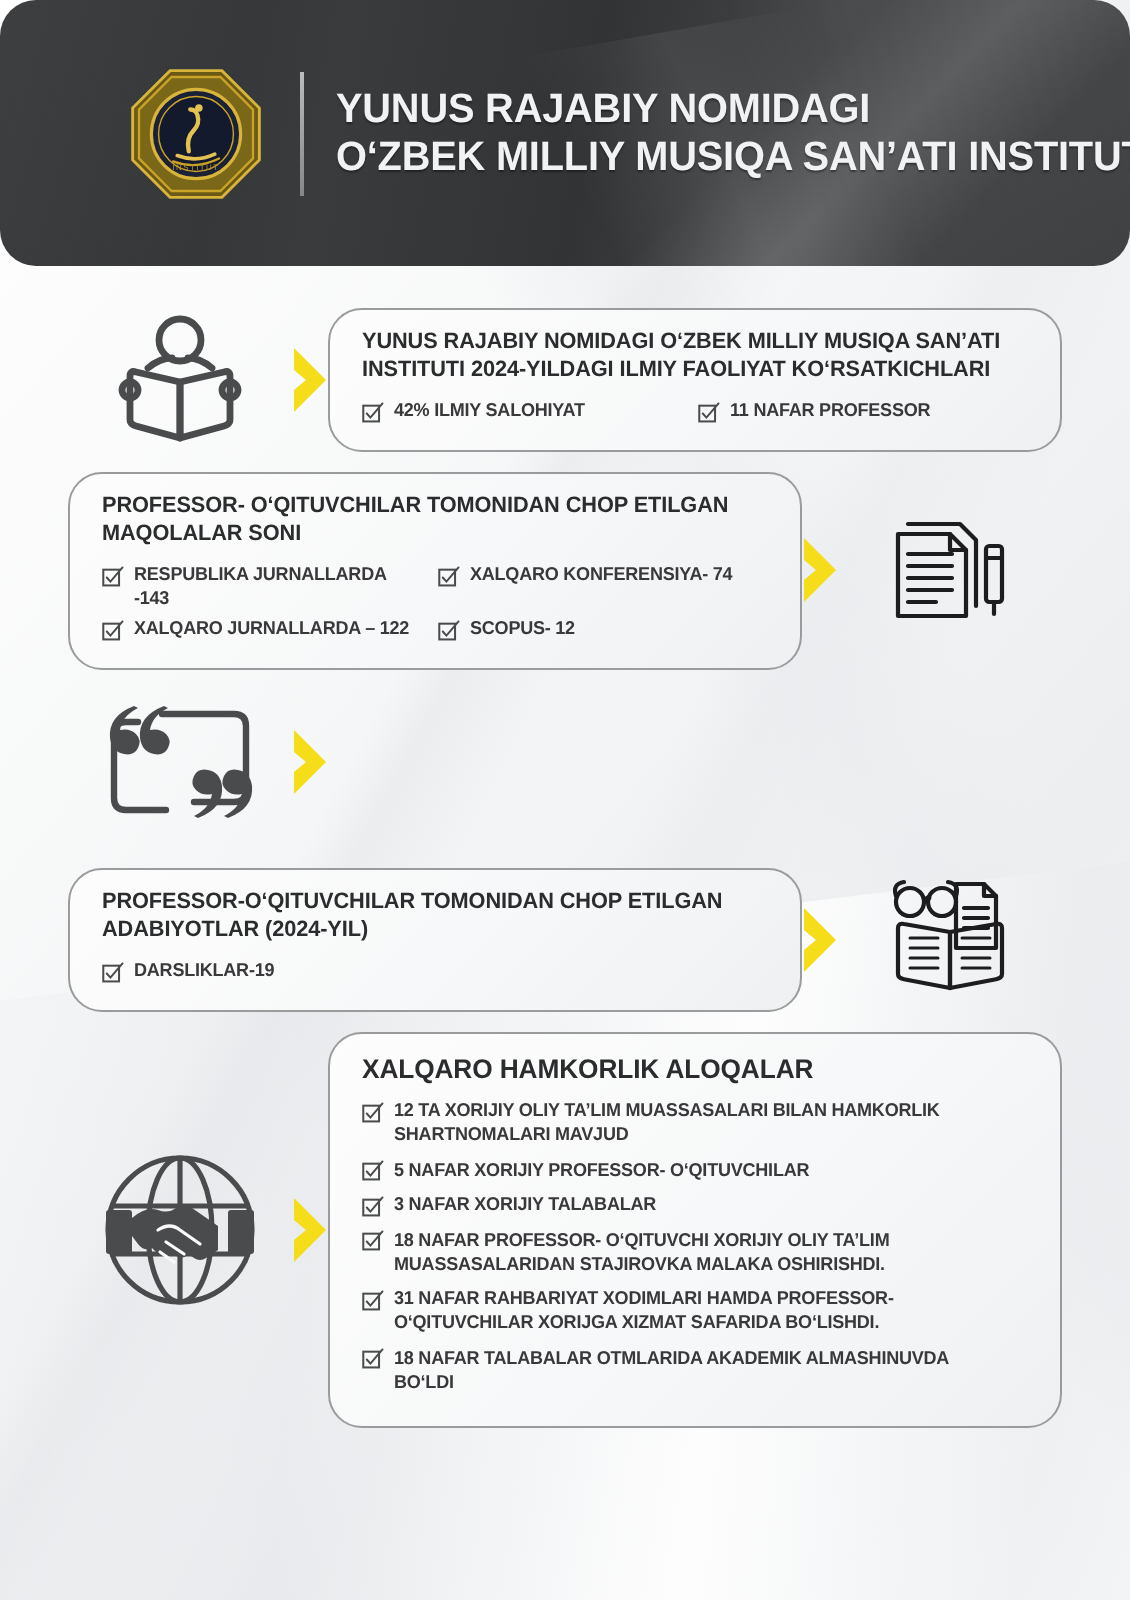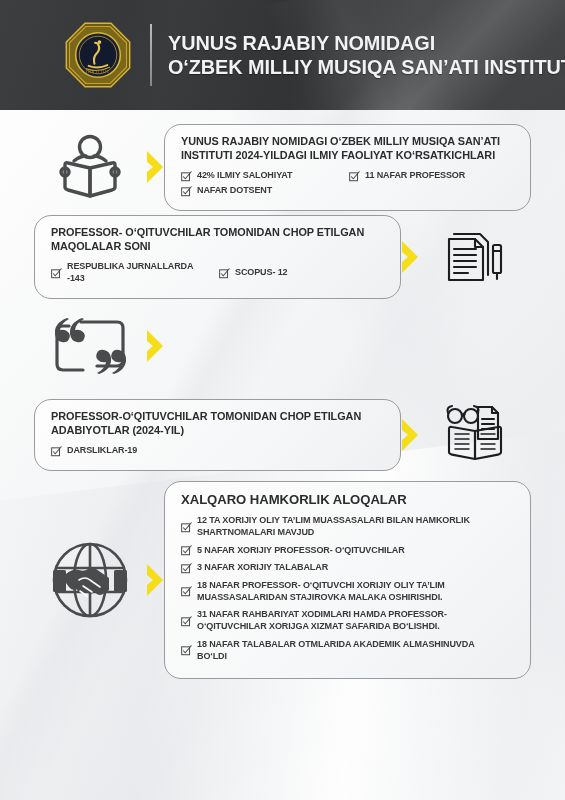--- a/index.html
+++ b/index.html
@@ -28,30 +28,31 @@
     position:absolute; left:-10%; top:58%;
     width:130%; height:60%;
     background: linear-gradient(104deg, rgba(255,255,255,0) 0%, rgba(226,228,232,.45) 30%, rgba(255,255,255,.9) 55%, rgba(231,233,236,.4) 75%, rgba(255,255,255,0) 100%);
     transform: rotate(-7deg);
     pointer-events:none;
   }
 
   
   .header {
     position: relative;
-    height: 110px;
+    height: 133px;
     background:
       linear-gradient(105deg, rgba(255,255,255,.07) 0%, rgba(255,255,255,0) 22%),
       linear-gradient(255deg, rgba(255,255,255,.10) 0%, rgba(255,255,255,0) 34%),
       linear-gradient(100deg, #2f3032 0%, #3a3b3d 30%, #323335 52%, #454648 72%, #2e2f31 100%);
     display: flex;
     align-items: center;
     padding: 0 20px 0 62px;
     overflow: hidden;
     z-index: 4;
+    border-radius: 18px;
   }
   .header::before{
     content:"";
     position:absolute; right:-40px; top:-70px;
     width:300px; height:280px;
     background: linear-gradient(120deg, rgba(255,255,255,0) 35%, rgba(255,255,255,.12) 48%, rgba(255,255,255,0) 62%);
     transform: rotate(14deg);
   }
   .header::after{
     content:"";
@@ -126,21 +127,21 @@
   }
   .card-title.big { font-size: 13.4px; margin-bottom: 5px; }
 
   .bullets { display: flex; flex-wrap: wrap; }
   .bullets.two-col .bullet { width: 50%; }
   .bullets.one-col .bullet { width: 100%; }
   .bullets.stack .bullet { width: 100%; margin-bottom: 2.5px; }
 
   .bullet {
     display: flex;
-    align-items: center;
+    align-items: flex-start;
     font-size: 9.3px;
     font-weight: 600;
     color: #39393b;
     line-height: 1.28;
     padding: 1.6px 6px 1.6px 0;
     letter-spacing: -0.12px;
   }
   .bullet .cb { flex: 0 0 11px; margin-right: 5px; margin-top: 0.5px; }
   .bullet .cb svg { display:block; }
   .bullet .txt { transform: scaleX(.97); transform-origin: left center; }
@@ -219,29 +220,20 @@
           </div>
           <div class="bullet">
             <span class="cb">
                 <svg width="11" height="11" viewBox="0 0 12 12">
                   <rect x="0.7" y="2" width="8.6" height="8.6" fill="none" stroke="#4a4b4d" stroke-width="1.1"></rect>
                   <path d="M2.6 6.3 L4.6 8.5 L11.2 0.8" fill="none" stroke="#4a4b4d" stroke-width="1.1" stroke-linecap="round"></path>
                 </svg>
               </span>
             <span class="txt">11 NAFAR PROFESSOR</span>
           </div>
-          <div class="bullet">
-            <span class="cb">
-                <svg width="11" height="11" viewBox="0 0 12 12">
-                  <rect x="0.7" y="2" width="8.6" height="8.6" fill="none" stroke="#4a4b4d" stroke-width="1.1"></rect>
-                  <path d="M2.6 6.3 L4.6 8.5 L11.2 0.8" fill="none" stroke="#4a4b4d" stroke-width="1.1" stroke-linecap="round"></path>
-                </svg>
-              </span>
-            <span class="txt">NAFAR DOTSENT</span>
-          </div>
         </div>
       </div>
     </div>
 
     <div class="row right-icon">
       <div class="icon-cell">
         <svg width="64" height="64" viewBox="0 0 64 64" fill="none" stroke="#1d1d1f" stroke-width="2.1" stroke-linejoin="round" stroke-linecap="round">
           <path d="M6 14 h26 l8 8 v33 H6 z"></path>
           <path d="M11 9 h26 l8 8 v33"></path>
           <path d="M32 14 v8 h8"></path>
@@ -260,20 +252,38 @@
         <div class="card-title">PROFESSOR- O‘QITUVCHILAR TOMONIDAN CHOP ETILGAN MAQOLALAR SONI</div>
         <div class="bullets two-col">
           <div class="bullet">
             <span class="cb">
                 <svg width="11" height="11" viewBox="0 0 12 12">
                   <rect x="0.7" y="2" width="8.6" height="8.6" fill="none" stroke="#4a4b4d" stroke-width="1.1"></rect>
                   <path d="M2.6 6.3 L4.6 8.5 L11.2 0.8" fill="none" stroke="#4a4b4d" stroke-width="1.1" stroke-linecap="round"></path>
                 </svg>
               </span>
             <span class="txt">RESPUBLIKA JURNALLARDA -143</span>
+          </div>
+          <div class="bullet">
+            <span class="cb">
+                <svg width="11" height="11" viewBox="0 0 12 12">
+                  <rect x="0.7" y="2" width="8.6" height="8.6" fill="none" stroke="#4a4b4d" stroke-width="1.1"></rect>
+                  <path d="M2.6 6.3 L4.6 8.5 L11.2 0.8" fill="none" stroke="#4a4b4d" stroke-width="1.1" stroke-linecap="round"></path>
+                </svg>
+              </span>
+            <span class="txt">XALQARO KONFERENSIYA- 74</span>
+          </div>
+          <div class="bullet">
+            <span class="cb">
+                <svg width="11" height="11" viewBox="0 0 12 12">
+                  <rect x="0.7" y="2" width="8.6" height="8.6" fill="none" stroke="#4a4b4d" stroke-width="1.1"></rect>
+                  <path d="M2.6 6.3 L4.6 8.5 L11.2 0.8" fill="none" stroke="#4a4b4d" stroke-width="1.1" stroke-linecap="round"></path>
+                </svg>
+              </span>
+            <span class="txt">XALQARO JURNALLARDA – 122</span>
           </div>
           <div class="bullet">
             <span class="cb">
                 <svg width="11" height="11" viewBox="0 0 12 12">
                   <rect x="0.7" y="2" width="8.6" height="8.6" fill="none" stroke="#4a4b4d" stroke-width="1.1"></rect>
                   <path d="M2.6 6.3 L4.6 8.5 L11.2 0.8" fill="none" stroke="#4a4b4d" stroke-width="1.1" stroke-linecap="round"></path>
                 </svg>
               </span>
             <span class="txt">SCOPUS- 12</span>
           </div>

